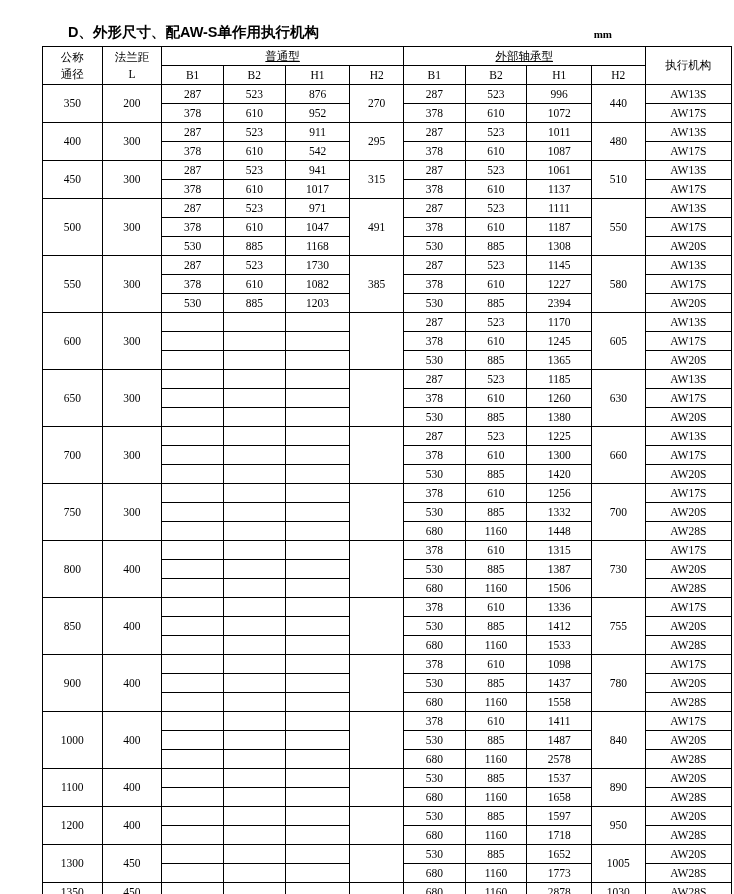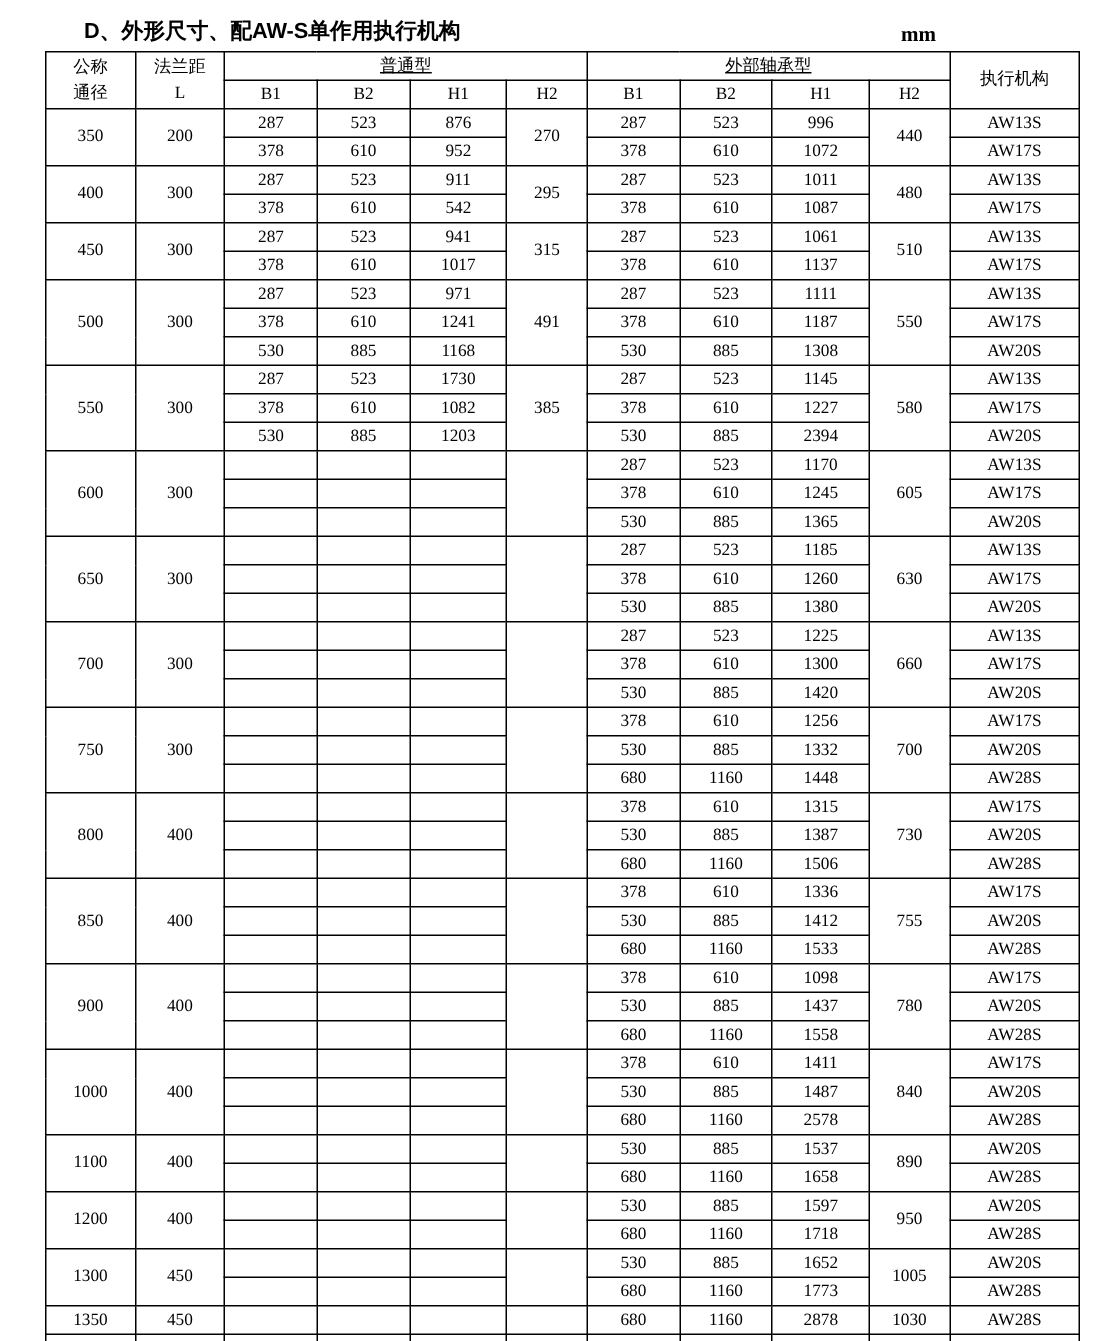--- a/index.html
+++ b/index.html
@@ -12,40 +12,40 @@
     height: 894px;
     font-family: "Liberation Serif", serif;
     color: #000000;
     position: relative;
   }
   .page {
     position: relative;
     width: 640px;
     height: 894px;
     box-sizing: border-box;
-    padding: 4px;
+    padding: 16px;
   }
   .title-row {
     position: relative;
     height: 30px;
   }
   .doc-title {
     position: absolute;
     left: 52px;
     top: 7px;
     font-size: 14.5px;
     font-weight: bold;
     font-family: "Liberation Sans", sans-serif;
     white-space: nowrap;
   }
   .unit-label {
     position: absolute;
     right: 12px;
     top: 12px;
-    font-size: 14px;
+    font-size: 11px;
     font-weight: bold;
     font-family: "Liberation Serif", serif;
   }
   table.dims {
     border-collapse: collapse;
     table-layout: fixed;
     margin-left: 26px;
     width: 690px;
     font-size: 11.5px;
   }
@@ -207,21 +207,21 @@
           <td rowspan="3">491</td>
           <td>287</td>
           <td>523</td>
           <td>1111</td>
           <td rowspan="3">550</td>
           <td>AW13S</td>
         </tr>
         <tr>
           <td>378</td>
           <td>610</td>
-          <td>1241</td>
+          <td>1047</td>
           <td>378</td>
           <td>610</td>
           <td>1187</td>
           <td>AW17S</td>
         </tr>
         <tr>
           <td>530</td>
           <td>885</td>
           <td>1168</td>
           <td>530</td>

